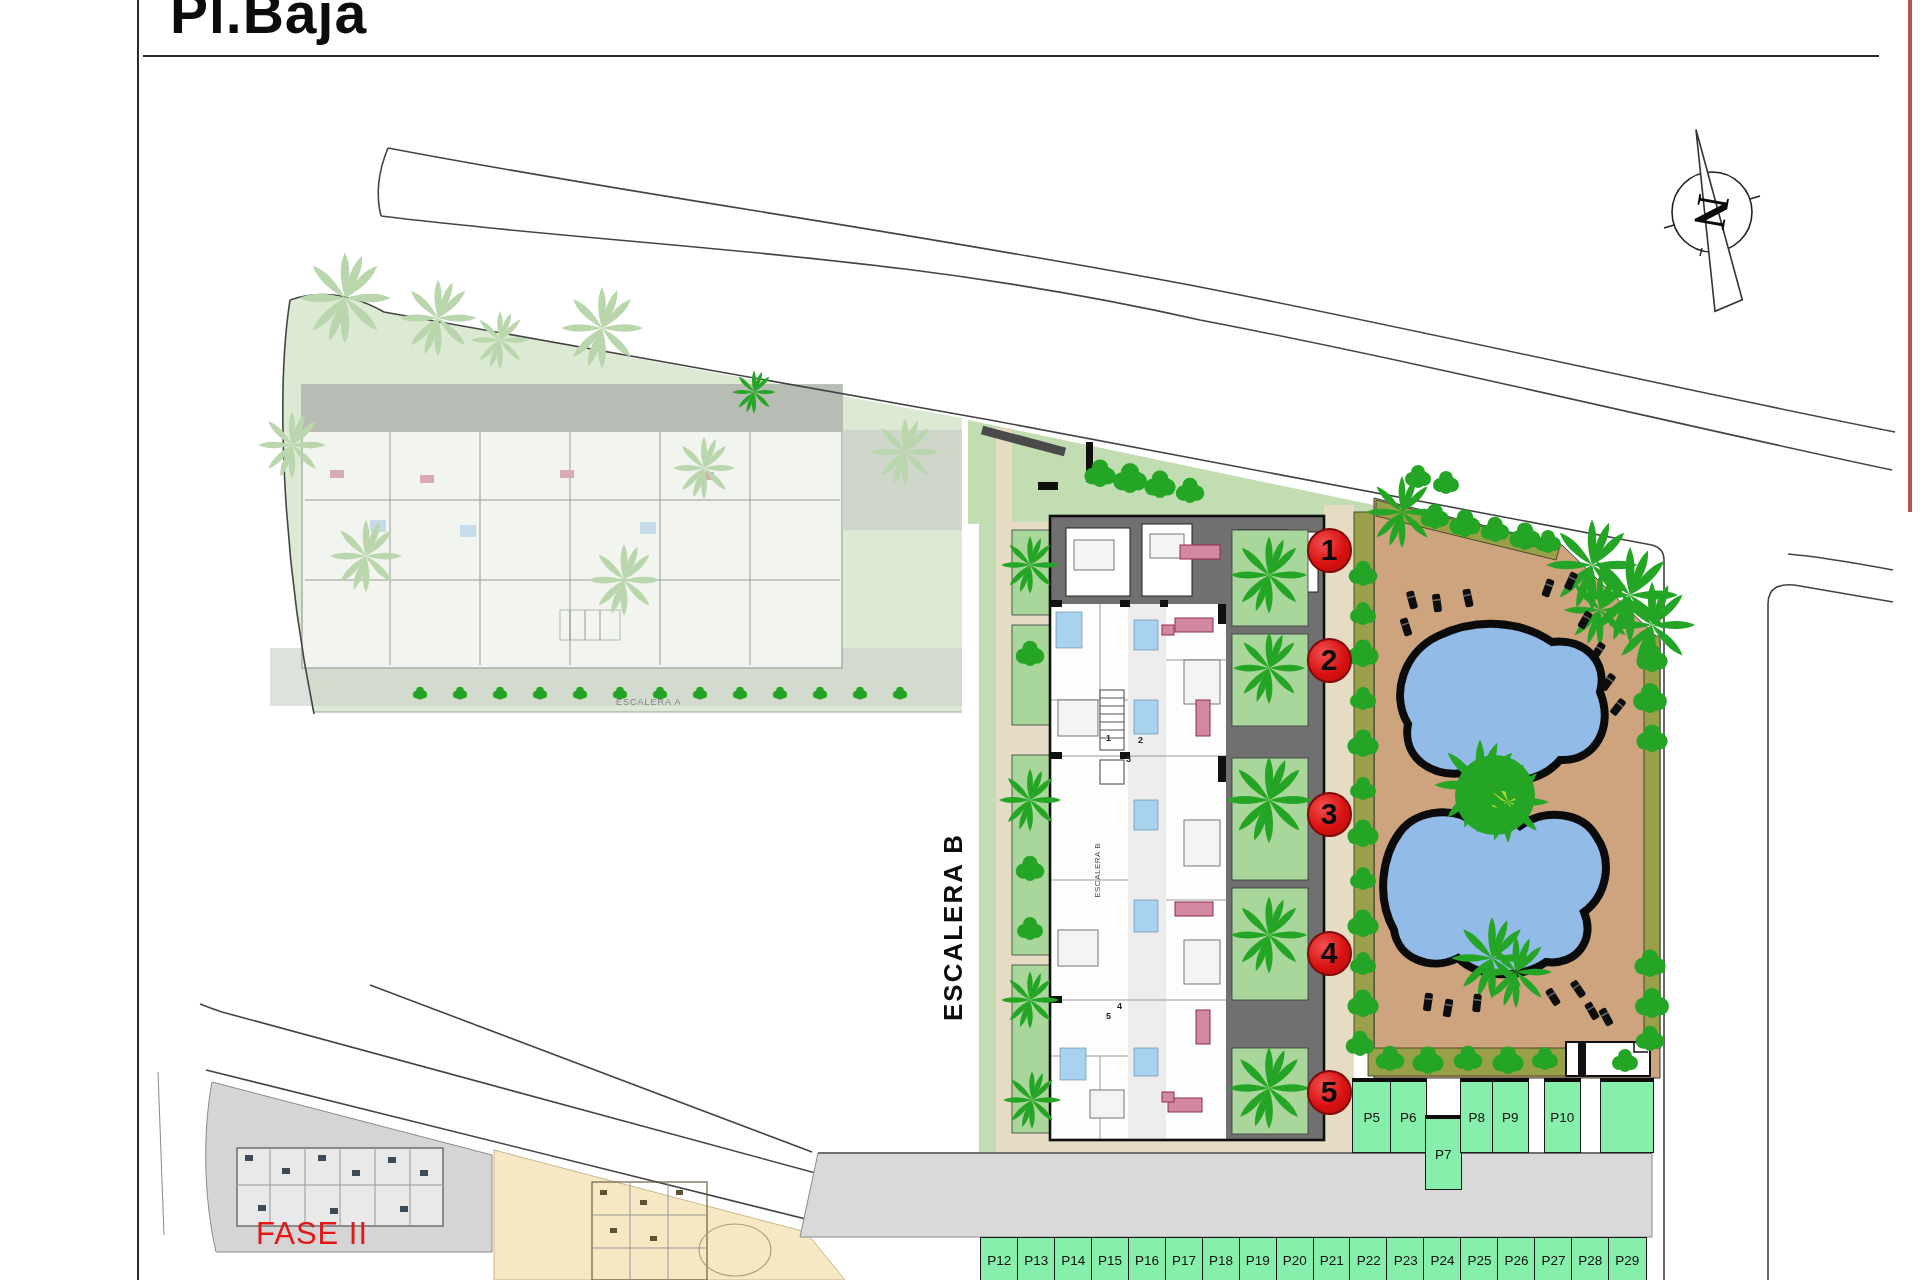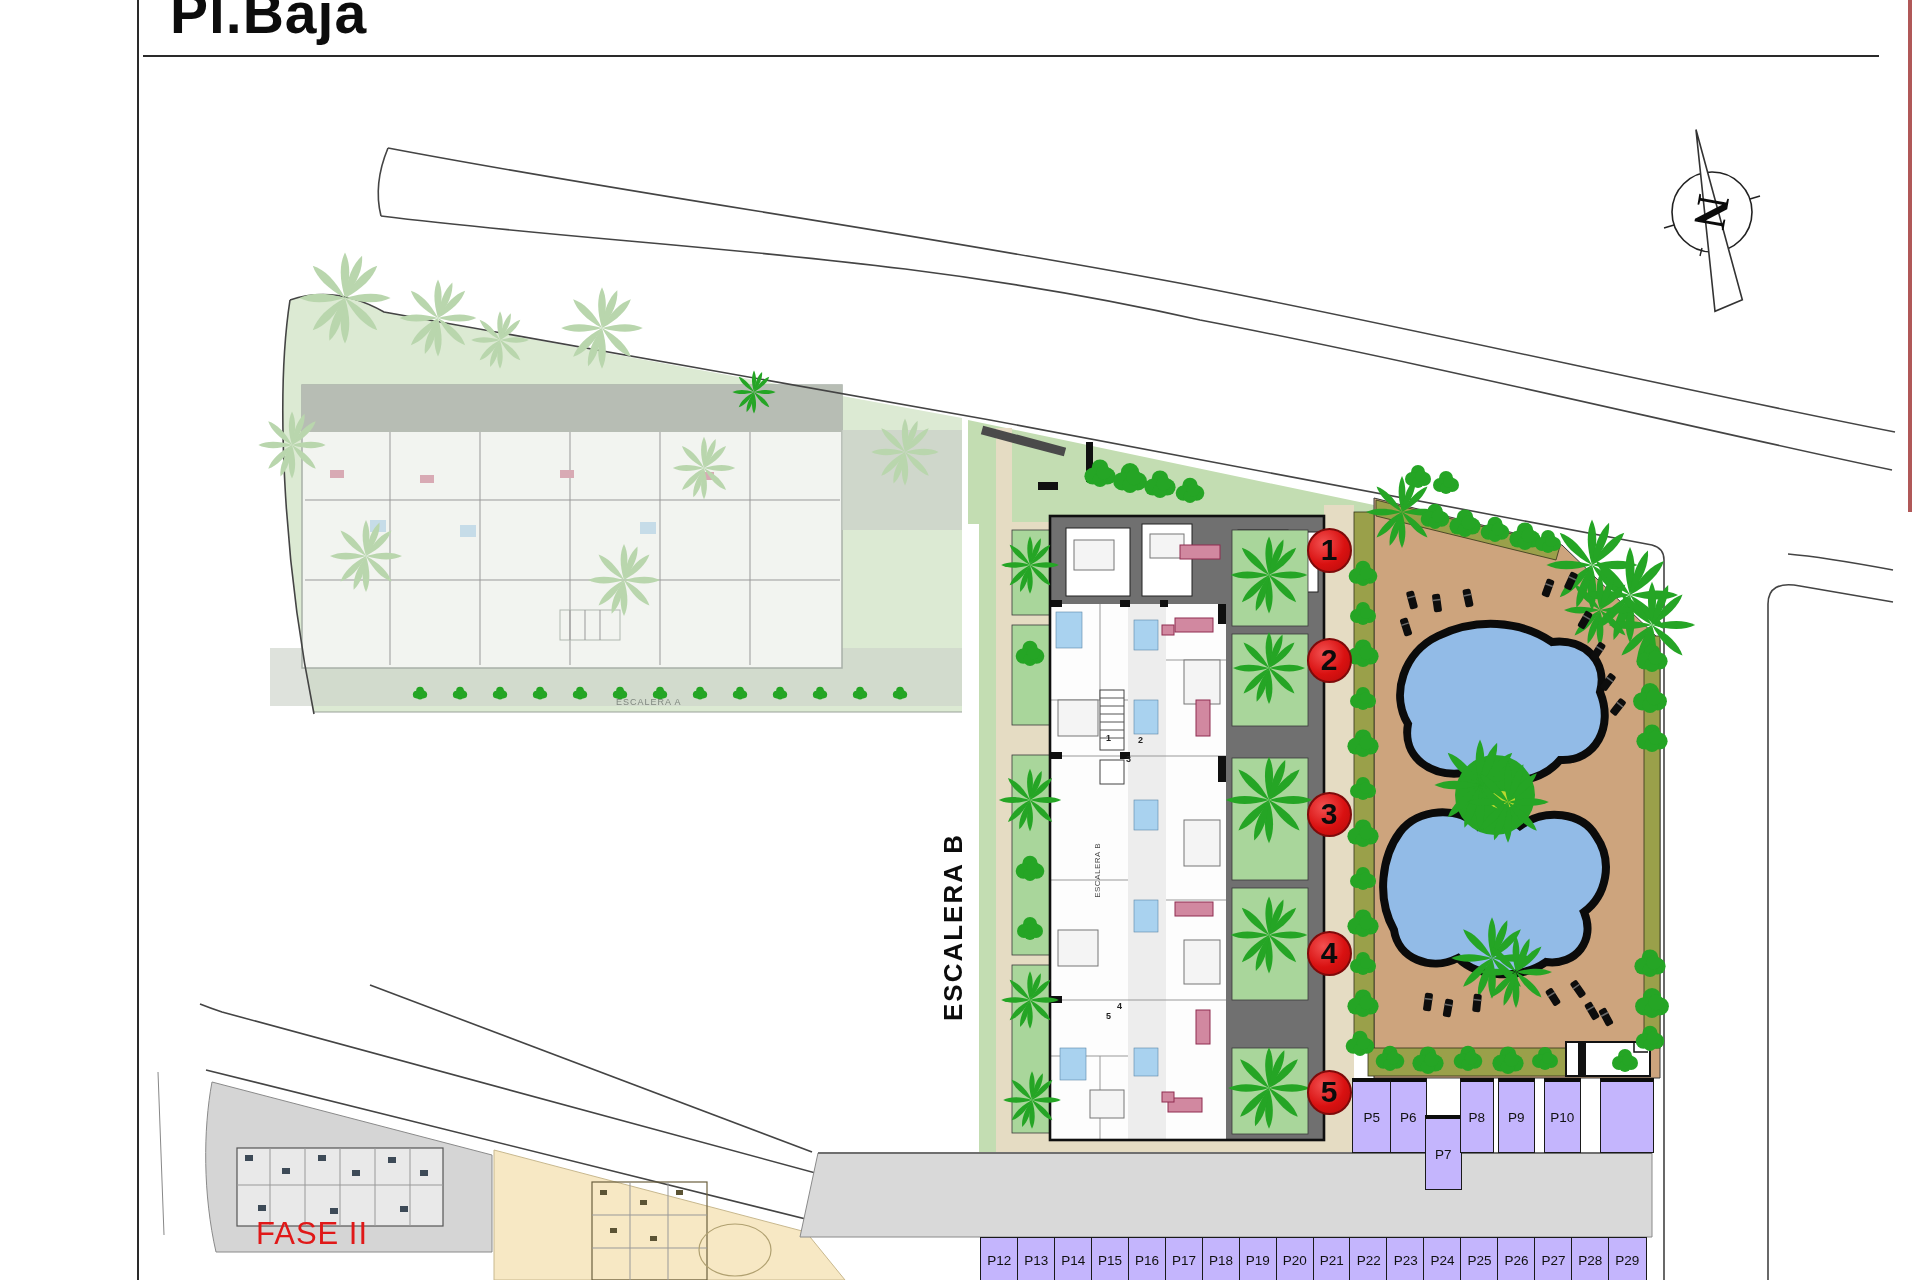--- a/index.html
+++ b/index.html
@@ -36,21 +36,21 @@
   .left-border{position:absolute;left:137px;top:0;width:2px;height:1280px;background:#2a2a2a}
   .page-title{position:absolute;left:170px;top:-20px;font-size:57px;font-weight:bold;letter-spacing:1px;color:#0c0c0c}
   .title-rule{position:absolute;left:143px;top:55px;width:1736px;height:2px;background:#2a2a2a}
   .escalera-b{position:absolute;left:927px;top:845px;width:52px;height:164px;
     writing-mode:vertical-rl;transform:rotate(180deg);display:flex;align-items:center;justify-content:center;
     font-size:26px;font-weight:bold;letter-spacing:2px;color:#0c0c0c;white-space:nowrap}
   .escalera-b-inner{position:absolute;left:1093px;top:843px;writing-mode:vertical-rl;transform:rotate(180deg);
     font-size:8px;color:#333;letter-spacing:.5px;opacity:.9}
   .escalera-a-inner{position:absolute;left:616px;top:697px;font-size:9px;color:#7f877f;letter-spacing:1px}
   .fase-ii{position:absolute;left:256px;top:1216px;font-size:31px;font-weight:normal;letter-spacing:1px;color:var(--phase-red)}
-  .stall{position:absolute;background:#c4b5fd;border:1.6px solid #1a1a1a;box-sizing:border-box;
+  .stall{position:absolute;background:#86efac;border:1.6px solid #1a1a1a;box-sizing:border-box;
     display:flex;align-items:center;justify-content:center;font-size:13.5px;color:#111}
   .stall.side{border-top:4px solid #0c0c0c}
   .marker{position:absolute;width:45px;height:45px;border-radius:50%;box-sizing:border-box;
     background:radial-gradient(circle at 35% 32%, #f25050 0%, #d91111 55%, #b50b0b 100%);
     border:2px solid #7e0a0a;display:flex;align-items:center;justify-content:center;
     font-size:30px;font-weight:bold;color:#0b0b0b;cursor:pointer}
   .plannum{position:absolute;font-size:9px;font-weight:bold;color:#222}
 </style>
 </head>
 <body>
@@ -434,21 +434,21 @@
       <div class="plannum" style="left: 1138px; top: 735px;">2</div>
       <div class="plannum" style="left: 1126px; top: 754px;">3</div>
       <div class="plannum" style="left: 1117px; top: 1001px;">4</div>
       <div class="plannum" style="left: 1106px; top: 1011px;">5</div>
     </div>
   <div id="parking-side">
       <div class="stall side" style="left: 1352px; top: 1078px; width: 39.6px; height: 75px;">P5</div>
       <div class="stall side" style="left: 1390px; top: 1078px; width: 36.6px; height: 75px;">P6</div>
       <div class="stall side" style="left: 1425px; top: 1078px; width: 36.6px; height: 75px; margin-top: 37px;">P7</div>
       <div class="stall side" style="left: 1460px; top: 1078px; width: 33.6px; height: 75px;">P8</div>
-      <div class="stall side" style="left: 1492px; top: 1078px; width: 36.6px; height: 75px; margin-left: 6px;">P9</div>
+      <div class="stall side" style="left: 1492px; top: 1078px; width: 36.6px; height: 75px;">P9</div>
       <div class="stall side" style="left: 1544px; top: 1078px; width: 36.6px; height: 75px;">P10</div>
       <div class="stall side" style="left: 1612px; top: 1078px; width: 39.6px; height: 75px;">P11</div>
       <div class="stall side" style="left: 1600px; top: 1078px; width: 53.6px; height: 75px;"></div>
     </div>
   <div id="parking-bottom">
       <div class="stall" style="left: 980px; top: 1237px; width: 38.5444px; height: 46px; border-bottom: none;">P12</div>
       <div class="stall" style="left: 1016.94px; top: 1237px; width: 38.5444px; height: 46px; border-bottom: none;">P13</div>
       <div class="stall" style="left: 1053.89px; top: 1237px; width: 38.5444px; height: 46px; border-bottom: none;">P14</div>
       <div class="stall" style="left: 1090.83px; top: 1237px; width: 38.5444px; height: 46px; border-bottom: none;">P15</div>
       <div class="stall" style="left: 1127.78px; top: 1237px; width: 38.5444px; height: 46px; border-bottom: none;">P16</div>

